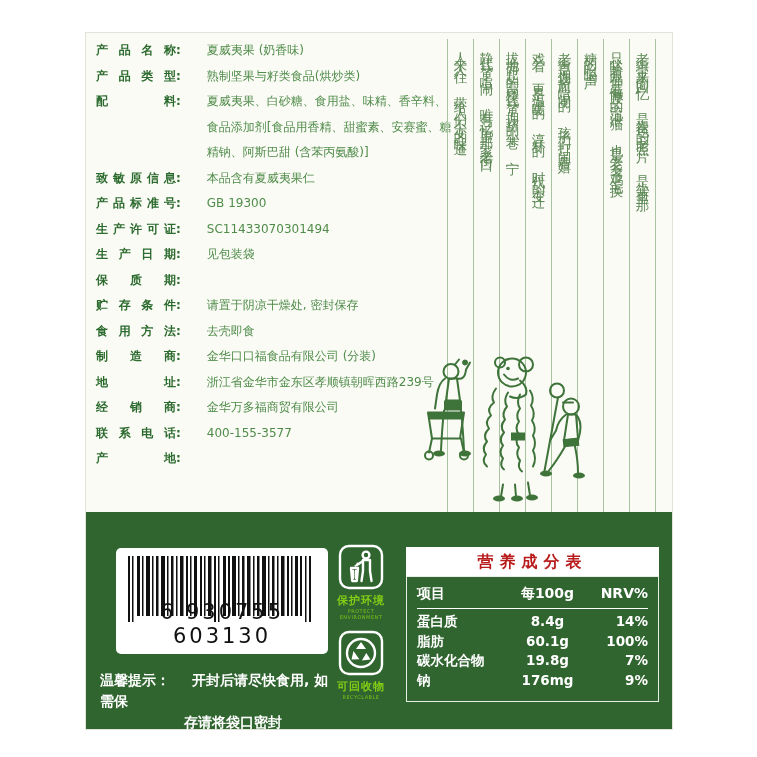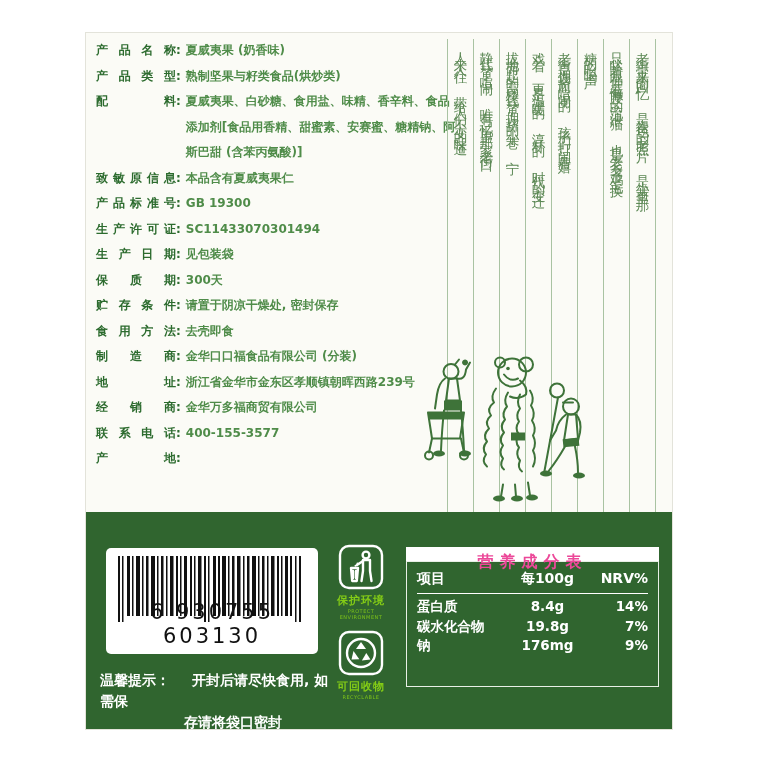--- a/index.html
+++ b/index.html
@@ -7,50 +7,50 @@
        font-family:"DejaVu Sans","Liberation Sans",sans-serif;}
   .page{position:absolute;inset:0;background:#ffffff;}
   .label{position:absolute;left:85px;top:32px;width:588px;height:698px;
          background:#fbfbf6;border:1px solid #e3e3da;box-sizing:border-box;}
   
   .info{position:absolute;left:10px;top:5px;width:360px;color:#2e6b2f;}
   .row{display:flex;align-items:flex-start;font-size:12px;line-height:25.5px;font-weight:bold;}
   .row .lbl{display:inline-block;width:80px;text-align:justify;text-align-last:justify;
             color:#2c6b2e;flex:0 0 80px;}
   .row .colon{color:#2c6b2e;margin-right:5px;}
-  .row .val{flex:1;color:#4f8c49;font-weight:bold;}
+  .row .val{flex:1;color:#4f8c49;font-weight:normal;margin-left:21px;}
   
   .prose{position:absolute;top:6px;right:16px;height:478px;writing-mode:vertical-rl;
          font-family:"DejaVu Serif","Liberation Serif",serif;color:#5a8753;font-size:13.5px;}
   .vcol{line-height:25px;letter-spacing:6px;padding:2px 0;border-right:1px solid #a9c3a2;}
   .vcol.first{border-right:1px solid #a9c3a2;}
   .vcol.last{border-left:1px solid #a9c3a2;}
   
   .illus{position:absolute;left:322px;top:320px;width:200px;height:158px;}
   
   .panel{position:absolute;left:0;bottom:0;width:100%;height:217px;background:#30652f;}
-  .barcode-box{position:absolute;left:20px;top:36px;width:212px;height:106px;background:#ffffff;
+  .barcode-box{position:absolute;left:30px;top:36px;width:212px;height:106px;background:#ffffff;
                border-radius:5px;}
   .barcode-bars{position:absolute;left:10px;top:8px;width:192px;height:66px;}
   .barcode-digits{position:absolute;left:0;bottom:6px;width:100%;text-align:center;
                   color:#111;font-size:21px;letter-spacing:3px;
                   font-family:"DejaVu Sans","Liberation Sans",sans-serif;}
   .tips{position:absolute;left:14px;top:158px;width:240px;color:#ffffff;font-size:14px;
         line-height:21px;font-weight:bold;}
   .tips .t-label{margin-right:22px;}
   .tips .t2{margin-left:84px;}
   
   .eco{position:absolute;left:246px;top:32px;width:58px;text-align:center;color:#84cc16;}
   .eco .icon{display:block;margin:0 auto;}
   .eco .cn{font-size:11px;font-weight:bold;letter-spacing:1px;margin-top:3px;}
   .eco .en{font-size:5px;letter-spacing:.5px;opacity:.9;margin-bottom:10px;}
   
   .nut{position:absolute;left:320px;top:35px;width:253px;height:158px;}
-  .nut-title{background:#ffffff;color:#ec4899;font-weight:bold;font-size:16px;
-             text-align:center;letter-spacing:6px;height:14px;line-height:29px;}
+  .nut-title{background:#ffffff;color:#b91c1c;font-weight:bold;font-size:16px;
+             text-align:center;letter-spacing:6px;height:29px;line-height:29px;}
   .nut-body{border:1px solid #e8efe6;height:126px;color:#fff;padding:2px 10px;box-sizing:border-box;}
   .nut-row{display:flex;font-size:13.5px;line-height:19.5px;font-weight:bold;}
   .nut-row .c1{flex:0 0 38%;text-align:left;}
   .nut-row .c2{flex:0 0 37%;text-align:center;}
   .nut-row .c3{flex:1;text-align:right;}
   .nut-head{line-height:28px;font-size:14px;}
   .nut-sep{border:none;border-top:1.5px solid #ffffff;margin:1px 0 3px 0;}
   
   .pill{position:absolute;left:103px;top:704px;width:230px;height:39px;background:#060606;
         border-radius:13px;color:#ffffff;font-size:24px;font-weight:bold;
@@ -94,21 +94,20 @@
         <span class="val">SC11433070301494</span>
       </div>
       <div class="row">
         <span class="lbl">生产日期</span>
           <span class="colon">:</span>
         <span class="val">见包装袋</span>
       </div>
       <div class="row">
         <span class="lbl">保质期</span>
           <span class="colon">:</span>
-        <span class="val">300天</span>
       </div>
       <div class="row">
         <span class="lbl">贮存条件</span>
           <span class="colon">:</span>
         <span class="val">请置于阴凉干燥处, 密封保存</span>
       </div>
       <div class="row">
         <span class="lbl">食用方法</span>
           <span class="colon">:</span>
         <span class="val">去壳即食</span>
@@ -289,20 +288,25 @@
             <span class="c2">每100g</span>
             <span class="c3">NRV%</span>
           </div>
           <hr class="nut-sep">
           <div class="nut-row">
             <span class="c1">蛋白质</span>
             <span class="c2">8.4g</span>
             <span class="c3">14%</span>
           </div>
           <div class="nut-row">
+            <span class="c1">脂肪</span>
+            <span class="c2">60.1g</span>
+            <span class="c3">100%</span>
+          </div>
+          <div class="nut-row">
             <span class="c1">碳水化合物</span>
             <span class="c2">19.8g</span>
             <span class="c3">7%</span>
           </div>
           <div class="nut-row">
             <span class="c1">钠</span>
             <span class="c2">176mg</span>
             <span class="c3">9%</span>
           </div>
         </div>

